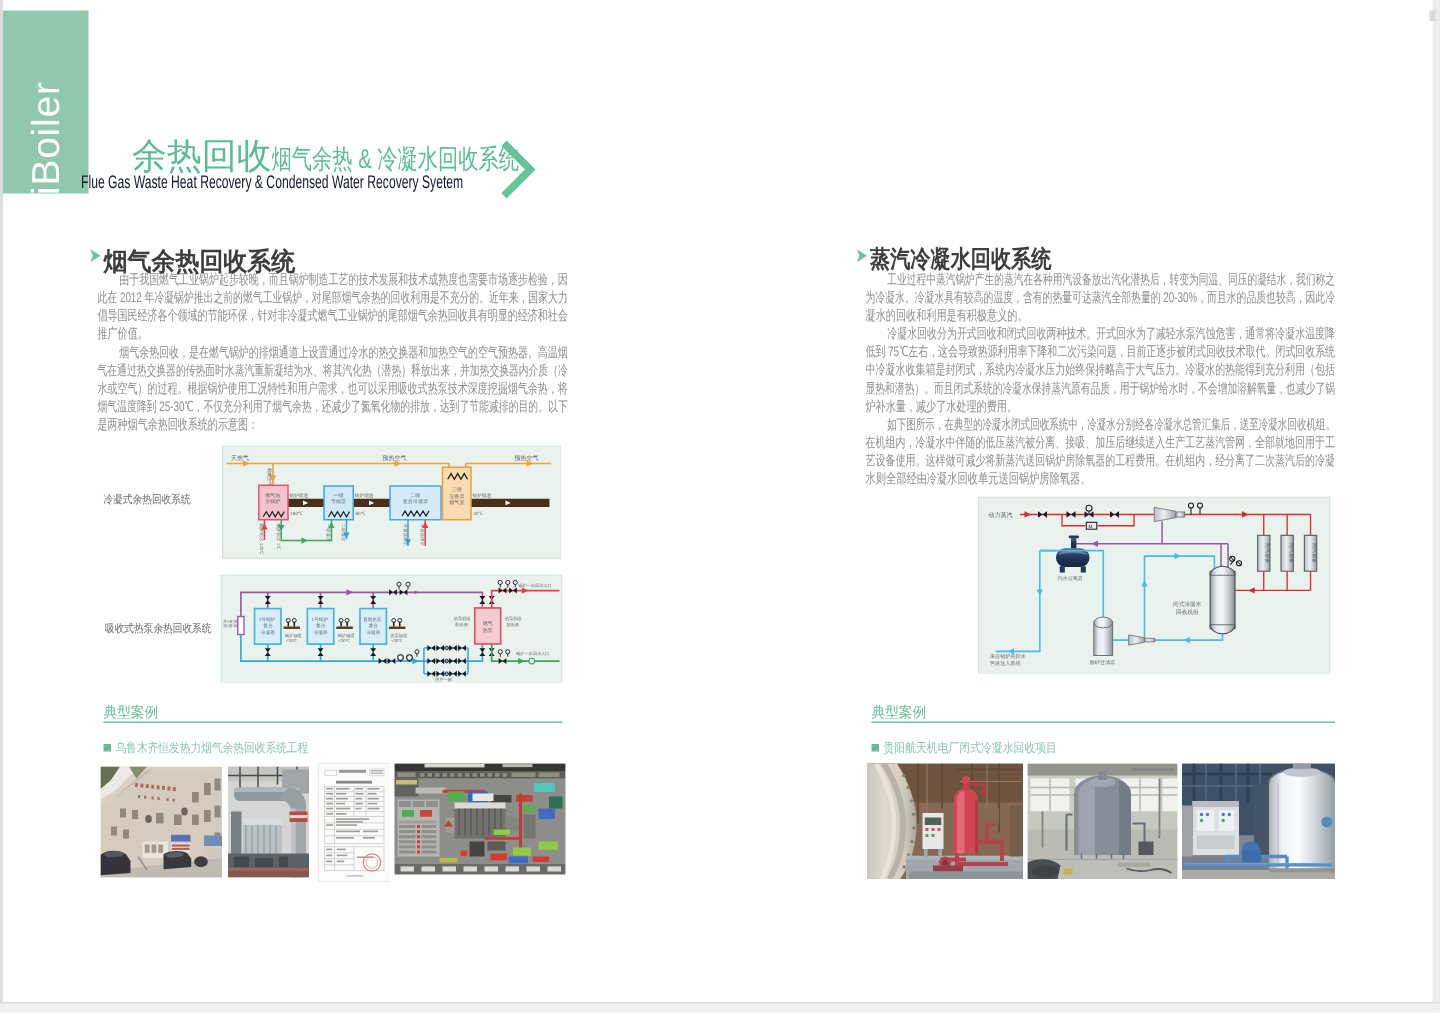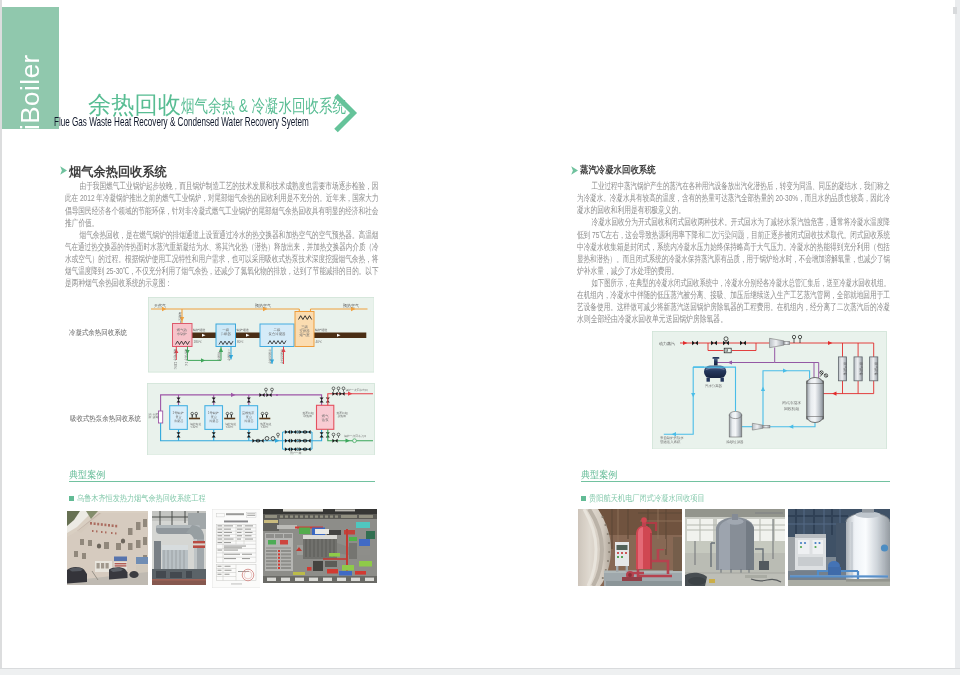--- a/index.html
+++ b/index.html
@@ -25,26 +25,26 @@
 <div class="abs" style="left:54px;top:114px;white-space:nowrap;color:#0f172a;line-height:13px;">
   <span style="display:inline-block;font-size:12.2px;transform:scaleX(0.665);transform-origin:left top;">Flue Gas Waste Heat Recovery &amp; Condensed Water Recovery Syetem</span>
 </div>
 <svg class="abs" style="left:332px;top:93px;" width="26" height="42" viewBox="0 0 26 42">
   <polyline points="4,2.5 21.5,20 4,37.5" fill="none" stroke="#65c39a" stroke-width="5"></polyline>
 </svg>
 
 <svg class="abs" style="left:60px;top:166px" width="8" height="9" viewBox="0 0 8 9">
     <polygon points="0.2,0.2 7,4.5 0.2,8.8 1.9,4.5" fill="#70c29e"></polygon>
   </svg>
-<div class="abs" style="left:68.5px;top:163px;font-size:13px;font-weight:bold;color:#3d3d3d;"><span style="display:inline-block;transform:scaleX(0.94);transform-origin:left;white-space:nowrap;">烟气余热回收系统</span></div>
+<div class="abs" style="left:68.5px;top:163px;font-size:17px;font-weight:bold;color:#3d3d3d;"><span style="display:inline-block;transform:scaleX(0.94);transform-origin:left;white-space:nowrap;">烟气余热回收系统</span></div>
 
 <svg class="abs" style="left:571px;top:166px" width="8" height="9" viewBox="0 0 8 9">
     <polygon points="0.2,0.2 7,4.5 0.2,8.8 1.9,4.5" fill="#70c29e"></polygon>
   </svg>
-<div class="abs" style="left:580px;top:163px;font-size:10px;font-weight:bold;color:#3d3d3d;"><span style="display:inline-block;transform:scaleX(0.84);transform-origin:left;white-space:nowrap;">蒸汽冷凝水回收系统</span></div>
+<div class="abs" style="left:580px;top:163px;font-size:16px;font-weight:bold;color:#3d3d3d;"><span style="display:inline-block;transform:scaleX(0.84);transform-origin:left;white-space:nowrap;">蒸汽冷凝水回收系统</span></div>
 
 <svg class="abs" style="left:64.5px;top:174px;" width="316" height="116" viewBox="0 0 316 116">
   <g fill="#8d8d8d" font-size="9.3px">
     <text x="14.5" y="15.3" textLength="299" lengthAdjust="spacingAndGlyphs">由于我国燃气工业锅炉起步较晚，而且锅炉制造工艺的技术发展和技术成熟度也需要市场逐步检验，因</text>
     <text x="0" y="27.4" textLength="313.5" lengthAdjust="spacingAndGlyphs">此在 2012 年冷凝锅炉推出之前的燃气工业锅炉，对尾部烟气余热的回收利用是不充分的。近年来，国家大力</text>
     <text x="0" y="39.5" textLength="313.5" lengthAdjust="spacingAndGlyphs">倡导国民经济各个领域的节能环保，针对非冷凝式燃气工业锅炉的尾部烟气余热回收具有明显的经济和社会</text>
     <text x="0" y="51.6" textLength="33.5" lengthAdjust="spacingAndGlyphs">推广价值。</text>
     <text x="14.5" y="63.7" textLength="299" lengthAdjust="spacingAndGlyphs">烟气余热回收，是在燃气锅炉的排烟通道上设置通过冷水的热交换器和加热空气的空气预热器。高温烟</text>
     <text x="0" y="75.8" textLength="313.5" lengthAdjust="spacingAndGlyphs">气在通过热交换器的传热面时水蒸汽重新凝结为水、将其汽化热（潜热）释放出来，并加热交换器内介质（冷</text>
     <text x="0" y="87.9" textLength="313.5" lengthAdjust="spacingAndGlyphs">水或空气）的过程。根据锅炉使用工况特性和用户需求，也可以采用吸收式热泵技术深度挖掘烟气余热，将</text>

